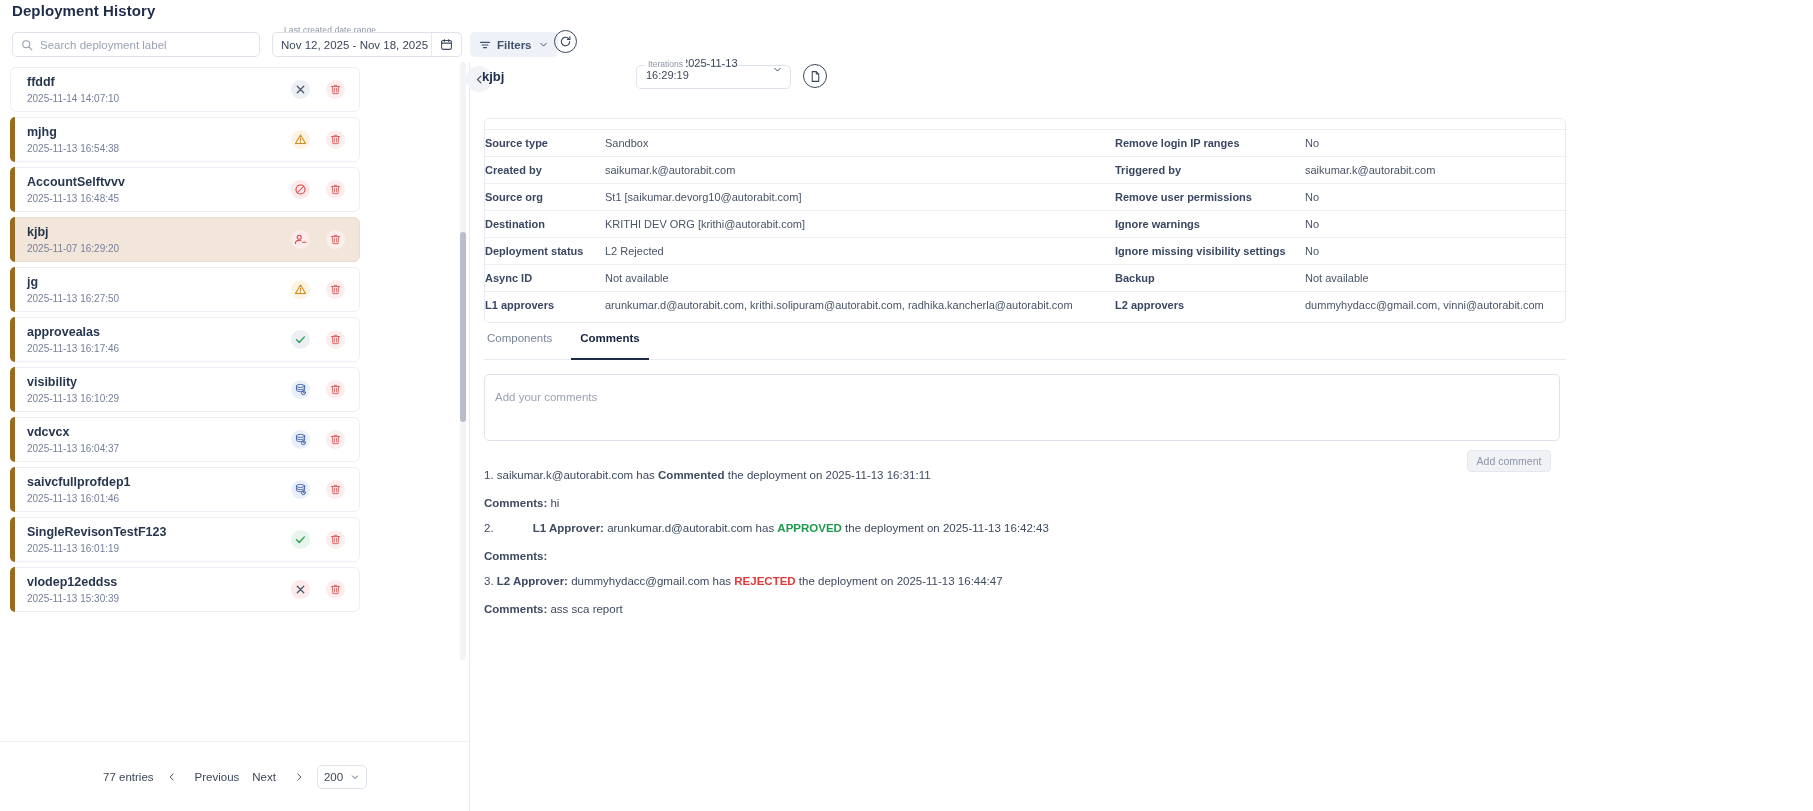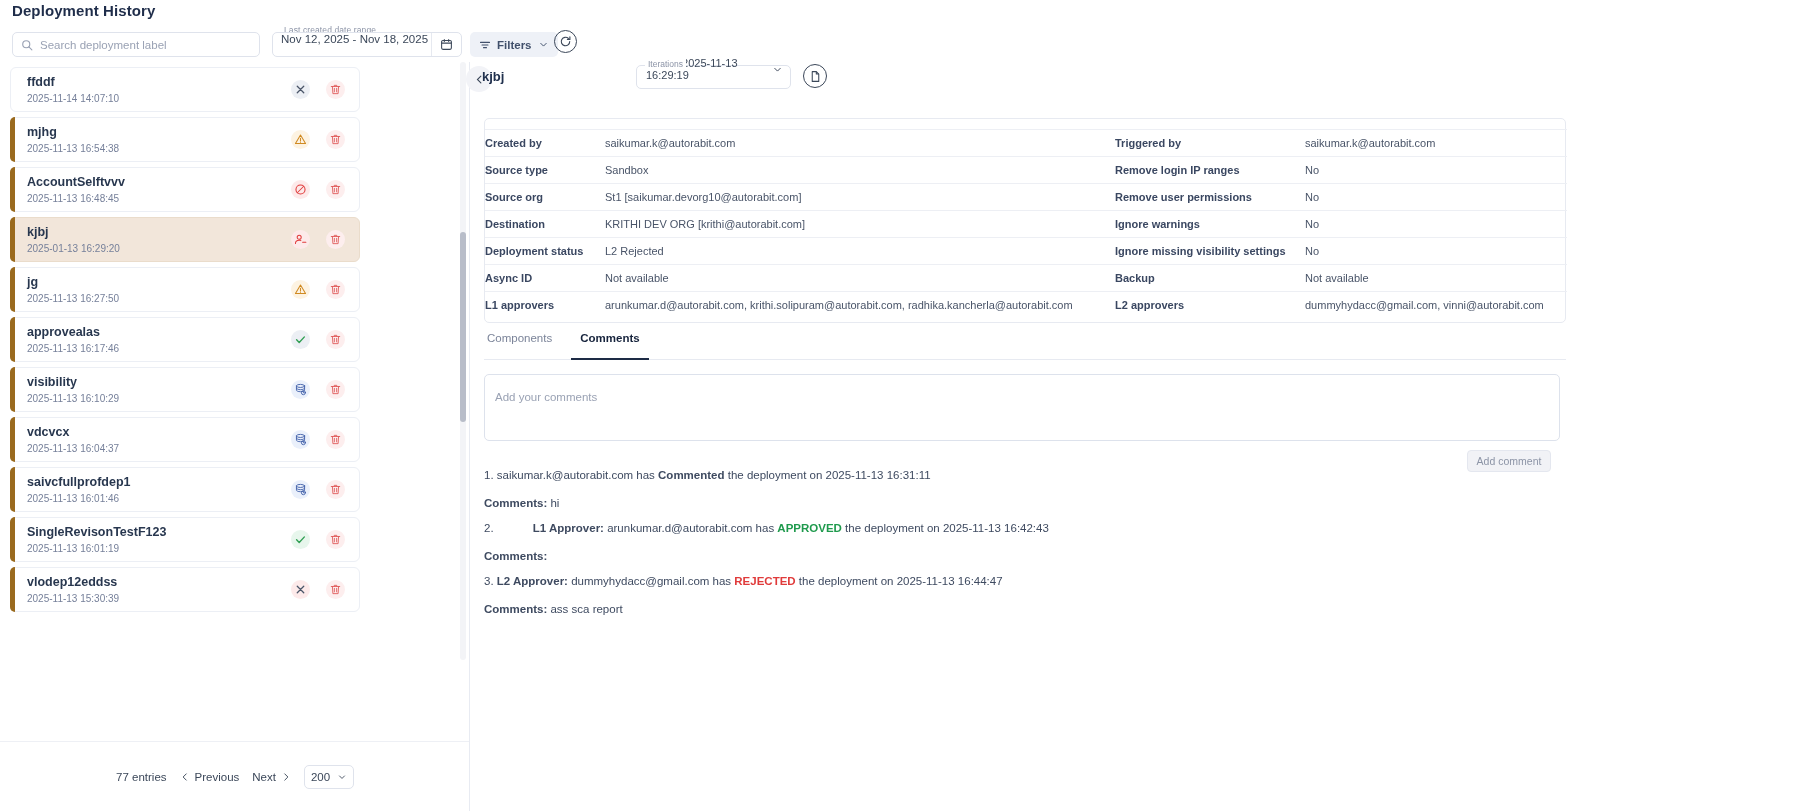--- a/index.html
+++ b/index.html
@@ -27,21 +27,21 @@
   }
   .search-box input {
     border: 0; outline: 0; font-size: 11.5px; color: #6b7588;
     font-family: "Liberation Sans", sans-serif; width: 100%; background: transparent;
   }
   .search-box input::placeholder { color: #9aa2b4; }
 
   .date-field {
     position: absolute; left: 272px; top: 2px; width: 190px; height: 25px;
     border: 1px solid #dfe3ec; border-radius: 5px; background: #fff;
-    display: flex; 
+    display: flex; align-items: center;
   }
   .date-legend {
     position: absolute; left: 281px; top: -5px; background: #fff;
     padding: 0 3px; font-size: 8.5px; color: #8b93a6; letter-spacing: .1px;
   }
   .date-value { font-size: 11.5px; color: #3b4759; padding-left: 8px; flex: 1; }
   .cal-btn {
     width: 30px; height: 23px; border-left: 1px solid #e6e9f0;
     display: flex; align-items: center; justify-content: center; cursor: pointer;
   }
@@ -102,21 +102,21 @@
     position: absolute; right: 3px; top: 170px; width: 6px; height: 190px;
     background: #b8bdc9; border-radius: 3px; cursor: pointer;
   }
 
   .pager {
     position: absolute; left: 0; bottom: 0; width: 470px; height: 70px;
     display: flex; align-items: center; justify-content: center; gap: 13px;
     background: #fff; border-top: 1px solid #eef0f5;
   }
   .pager .entries { font-size: 11.5px; color: #3b4759; }
-  .pg-btn { display: flex; align-items: center; gap: 5px; font-size: 11.5px; color: #3b4759; cursor: pointer; }
+  .pg-btn { display: flex; align-items: center; gap: 18px; font-size: 11.5px; color: #3b4759; cursor: pointer; }
   .page-size {
     width: 50px; height: 24px; border: 1px solid #dfe3ec; border-radius: 5px;
     display: flex; align-items: center; justify-content: space-between;
     padding: 0 6px; font-size: 11.5px; color: #3b4759; cursor: pointer;
   }
 
   
   .detail { position: absolute; left: 470px; top: 62px; width: 1343px; height: 749px; background: #fff; }
 
   .detail-head { position: relative; height: 36px; }
@@ -316,21 +316,21 @@
                 <path d="M6.4 4.3V2.9h3.2v1.4"></path>
                 <path d="M4.2 4.3l.6 8.8h6.4l.6-8.8"></path>
                 <path d="M6.6 6.6v4.3M9.4 6.6v4.3"></path>
               </svg>
             </span>
           </div>
         </div>
         <div class="list-item bar selected">
           <div class="li-text">
             <div class="li-label">kjbj</div>
-            <div class="li-time">2025-01-13 16:29:20</div>
+            <div class="li-time">2025-11-07 16:29:20</div>
           </div>
           <div class="li-actions">
             <span class="ic-circle ic-red">
               <svg width="13" height="13" viewBox="0 0 16 16" fill="none" stroke="#e03b3b" stroke-width="1.25" stroke-linecap="round">
                 <circle cx="6.4" cy="5.3" r="2.5"></circle>
                 <path d="M1.8 13c0-2.5 2.1-4 4.6-4 .8 0 1.5.15 2.1.4"></path>
                 <path d="M10.6 11.4h4"></path>
               </svg>
             </span>
             <span class="ic-circle ic-del">
@@ -573,30 +573,30 @@
     <div class="info-card">
       <table class="info">
         <colgroup>
             <col class="c1">
             <col class="c2">
             <col class="c3">
             <col class="c4">
           </colgroup>
         <tbody id="info-root">
             <tr>
+              <td class="k">Source type</td>
+              <td class="v">Sandbox</td>
+              <td class="k2">Remove login IP ranges</td>
+              <td class="v2">No</td>
+            </tr>
+            <tr>
               <td class="k">Created by</td>
               <td class="v">saikumar.k@autorabit.com</td>
               <td class="k2">Triggered by</td>
               <td class="v2">saikumar.k@autorabit.com</td>
-            </tr>
-            <tr>
-              <td class="k">Source type</td>
-              <td class="v">Sandbox</td>
-              <td class="k2">Remove login IP ranges</td>
-              <td class="v2">No</td>
             </tr>
             <tr>
               <td class="k">Source org</td>
               <td class="v">St1 [saikumar.devorg10@autorabit.com]</td>
               <td class="k2">Remove user permissions</td>
               <td class="v2">No</td>
             </tr>
             <tr>
               <td class="k">Destination</td>
               <td class="v">KRITHI DEV ORG [krithi@autorabit.com]</td>

